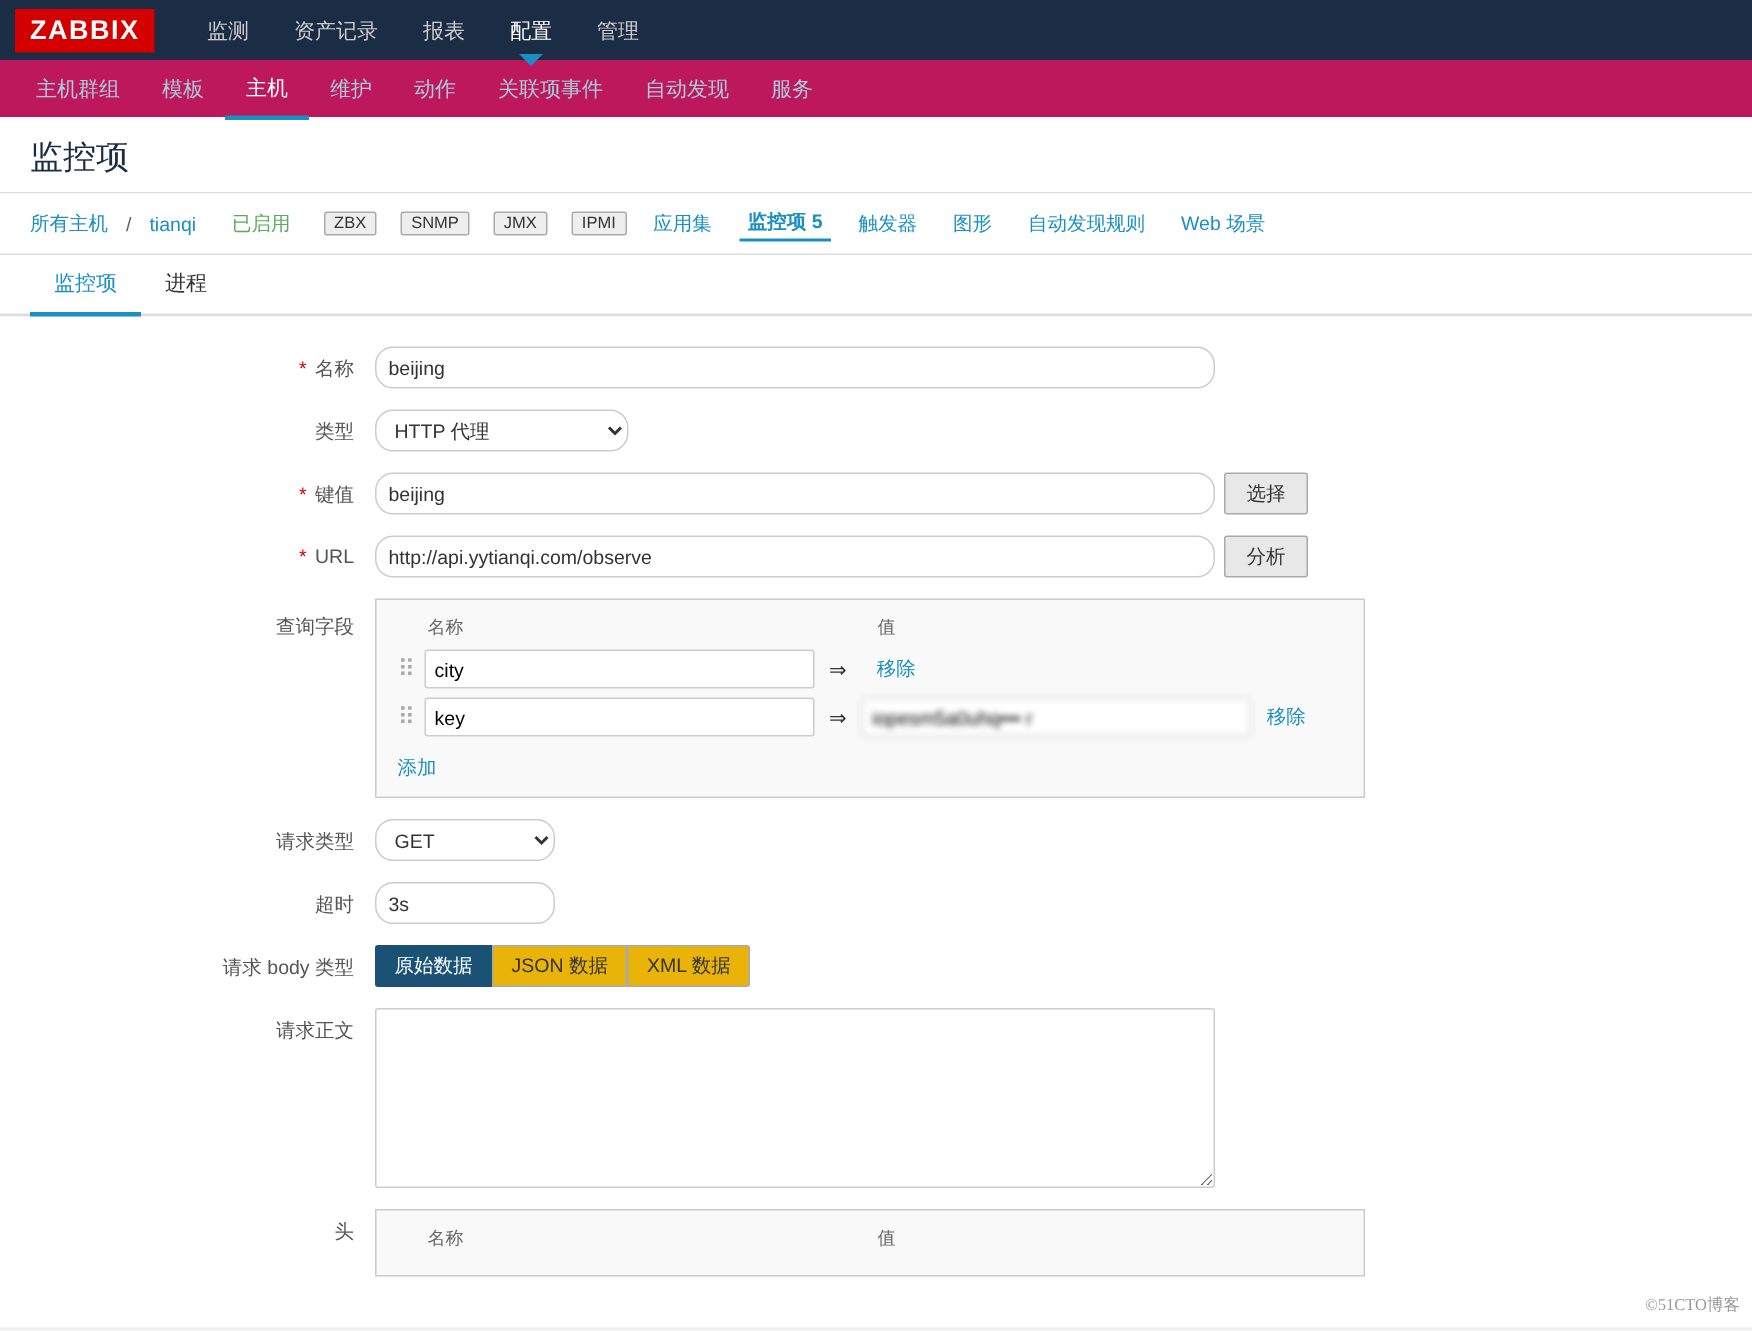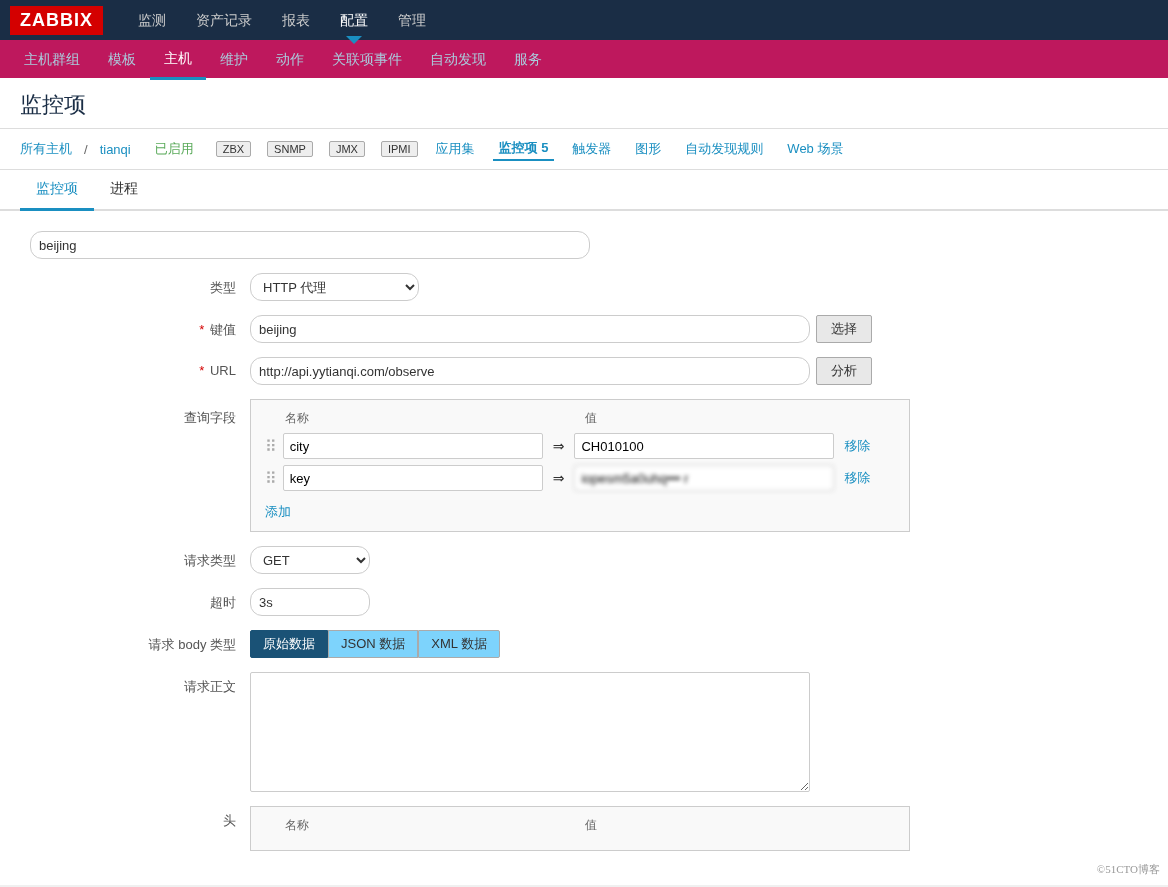--- a/index.html
+++ b/index.html
@@ -246,21 +246,21 @@
 
     
     .body-type-group {
       display: flex;
       gap: 0;
     }
     .body-btn {
       height: 28px;
       padding: 3px 12px;
       border: 1px solid #aaa;
-      background: #7dd3fc;
+      background: #eab308;
       font-size: 13px;
       cursor: pointer;
       color: #333;
     }
     .body-btn.active {
       background: #1a5276;
       color: #fff;
       border-color: #1a5276;
     }
     .body-btn:first-child { border-radius: 2px 0 0 2px; }
@@ -332,20 +332,24 @@
 </div>
 
 <div class="content-tabs">
   <div class="content-tab active">监控项</div>
   <div class="content-tab">进程</div>
 </div>
 
 <div class="form-area">
 
   <div class="form-row">
+    <div class="form-label">
+      <span class="required">*</span>
+      <span>名称</span>
+    </div>
     <input class="form-control input-wide" type="text" value="beijing" style="">
   </div>
 
   <div class="form-row">
     <div class="form-label">类型</div>
     <select class="form-control input-medium">
       <option>HTTP 代理</option>
       <option>Zabbix 客户端</option>
       <option>SNMP</option>
     </select>
@@ -374,21 +378,20 @@
     <div class="query-table">
       <div class="query-header">
         <div class="query-header-name">名称</div>
         <div class="query-header-val">值</div>
       </div>
 
       <div class="query-row">
         <span class="drag-handle">⠿</span>
         <input class="query-name-input" type="text" value="city" style="">
         <span class="arrow-symbol">⇒</span>
-        <input class="query-val-input" type="text" value="CH010100" style="">
         <span class="remove-link">移除</span>
       </div>
 
       <div class="query-row">
         <span class="drag-handle">⠿</span>
         <input class="query-name-input" type="text" value="key" style="">
         <span class="arrow-symbol">⇒</span>
         <input class="query-val-input" type="text" value="iopesm5a0uhq••• r" style="filter: blur(2px);">
         <span class="remove-link">移除</span>
       </div>

